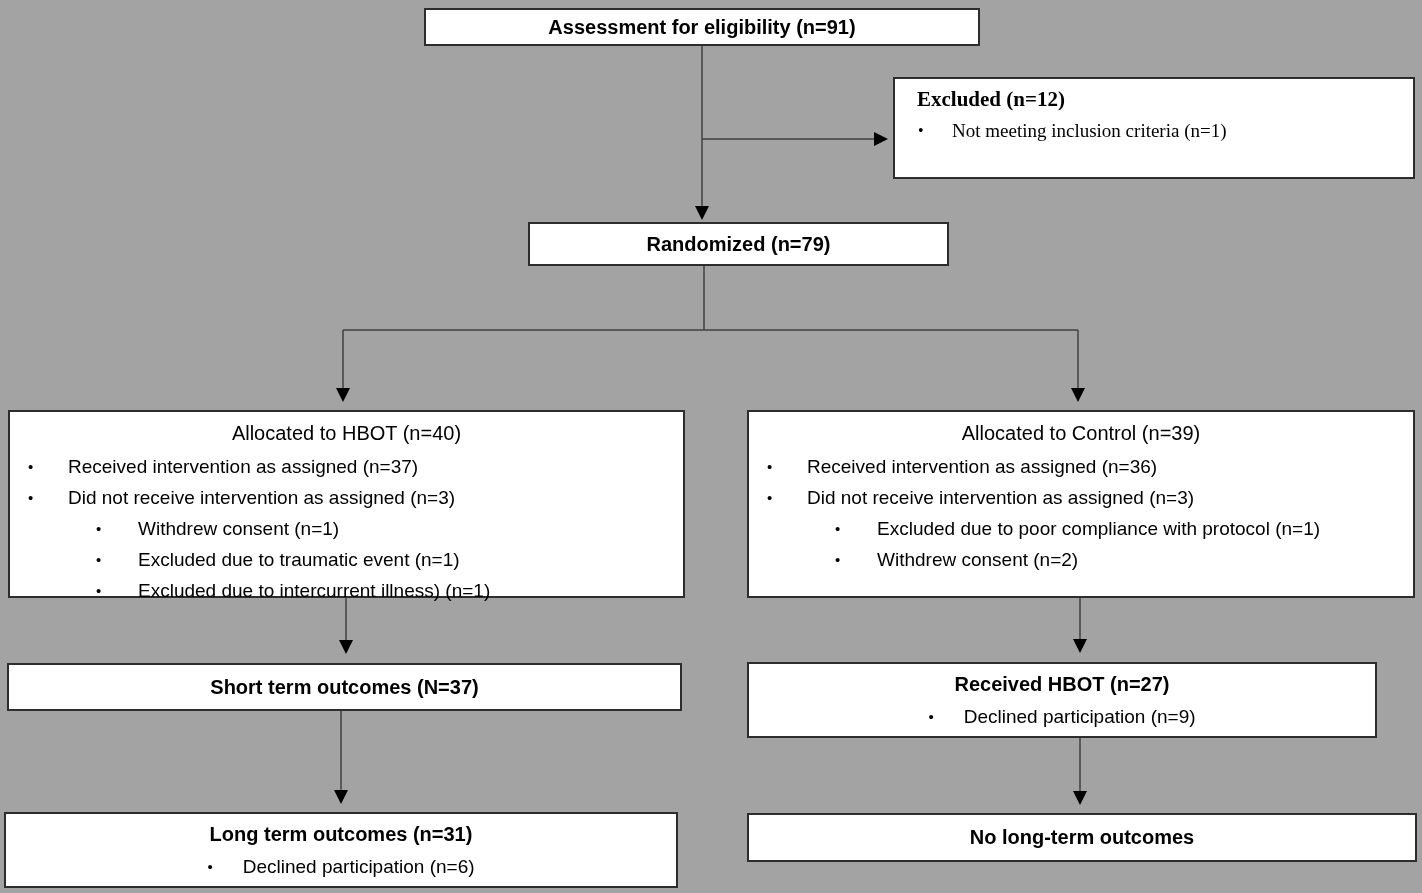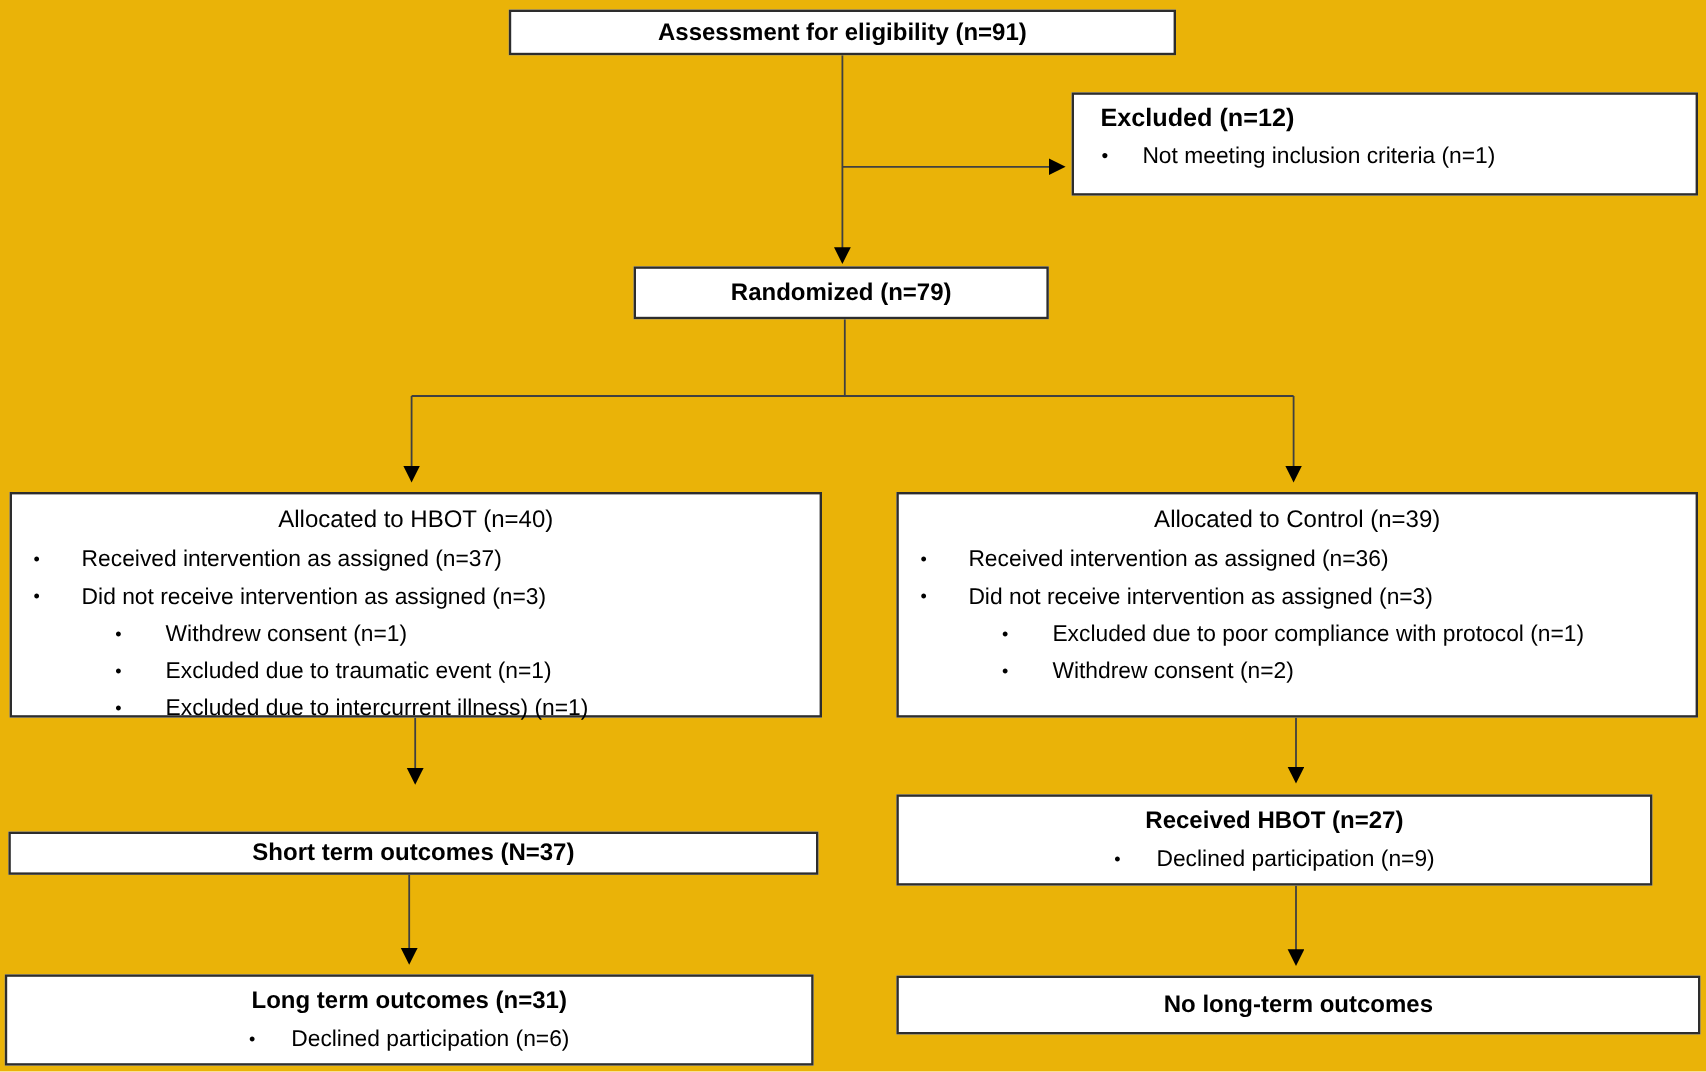--- a/index.html
+++ b/index.html
@@ -4,21 +4,21 @@
 <style>
   html, body {
     margin: 0;
     padding: 0;
     background: #ffffff;
   }
   .canvas {
     position: relative;
     width: 1422px;
     height: 893px;
-    background: #eab308;
+    background: #a3a3a3;
     font-family: "Liberation Sans", "DejaVu Sans", sans-serif;
     color: #000000;
     overflow: hidden;
   }
   .wires {
     position: absolute;
     left: 0; top: 0;
     width: 1422px;
     height: 893px;
     pointer-events: none;
@@ -136,47 +136,47 @@
     <path d="M346,598 V652" stroke="#404040" stroke-width="1.5" fill="none" marker-end="url(#arr)"></path>
     <path d="M1080,598 V651" stroke="#404040" stroke-width="1.5" fill="none" marker-end="url(#arr)"></path>
     <path d="M341,711 V802" stroke="#404040" stroke-width="1.5" fill="none" marker-end="url(#arr)"></path>
     <path d="M1080,738 V803" stroke="#404040" stroke-width="1.5" fill="none" marker-end="url(#arr)"></path>
   </svg>
 
   <div class="box flexcenter" style="left:424px; top:8px; width:556px; height:38px;">
     <div class="title">Assessment for eligibility (n=91)</div>
   </div>
 
-  <div class="box leftpad" style="left:893px; top:77px; width:522px; height:86px;">
+  <div class="box leftpad" style="left:893px; top:77px; width:522px; height:102px;font-family:Liberation Serif, serif;">
     <div class="ltitle">Excluded (n=12)</div>
     <div class="ebul">Not meeting inclusion criteria (n=1)</div>
   </div>
 
-  <div class="box flexcenter" style="left:528px; top:222px; width:346px; height:44px;">
+  <div class="box flexcenter" style="left:528px; top:222px; width:421px; height:44px;">
     <div class="title">Randomized (n=79)</div>
   </div>
 
   <div class="box allocpad" style="left:8px; top:410px; width:677px; height:188px;">
     <div class="atitle">Allocated to HBOT (n=40)</div>
     <div class="b1">Received intervention as assigned (n=37)</div>
     <div class="b1">Did not receive intervention as assigned (n=3)</div>
     <div class="b2">Withdrew consent (n=1)</div>
     <div class="b2">Excluded due to traumatic event (n=1)</div>
     <div class="b2">Excluded due to intercurrent illness) (n=1)</div>
   </div>
 
   <div class="box allocpad" style="left:747px; top:410px; width:668px; height:188px;">
     <div class="atitle">Allocated to Control (n=39)</div>
     <div class="b1">Received intervention as assigned (n=36)</div>
     <div class="b1">Did not receive intervention as assigned (n=3)</div>
     <div class="b2">Excluded due to poor compliance with protocol (n=1)</div>
     <div class="b2">Withdrew consent (n=2)</div>
   </div>
 
-  <div class="box flexcenter" style="left:7px; top:663px; width:675px; height:36px;margin-top:30px;">
+  <div class="box flexcenter" style="left:7px; top:663px; width:675px; height:48px;">
     <div class="title">Short term outcomes (N=37)</div>
   </div>
 
   <div class="box" style="left:747px; top:662px; width:630px; height:76px;">
     <div class="rtitle">Received HBOT (n=27)</div>
     <div class="bcenter">Declined participation (n=9)</div>
   </div>
 
   <div class="box" style="left:4px; top:812px; width:674px; height:76px;">
     <div class="rtitle">Long term outcomes (n=31)</div>

